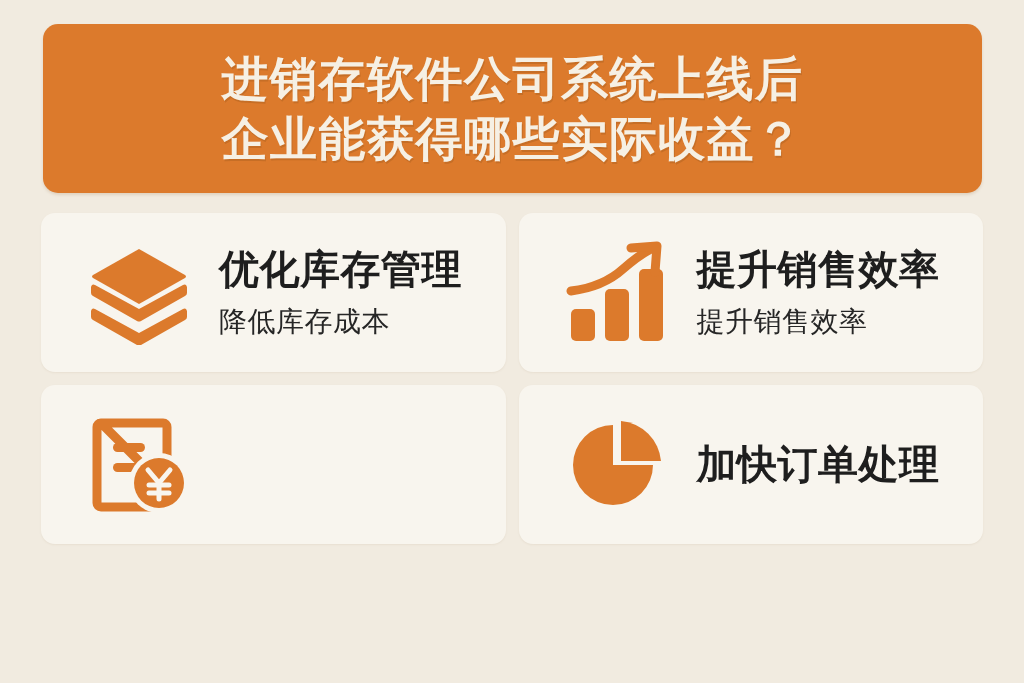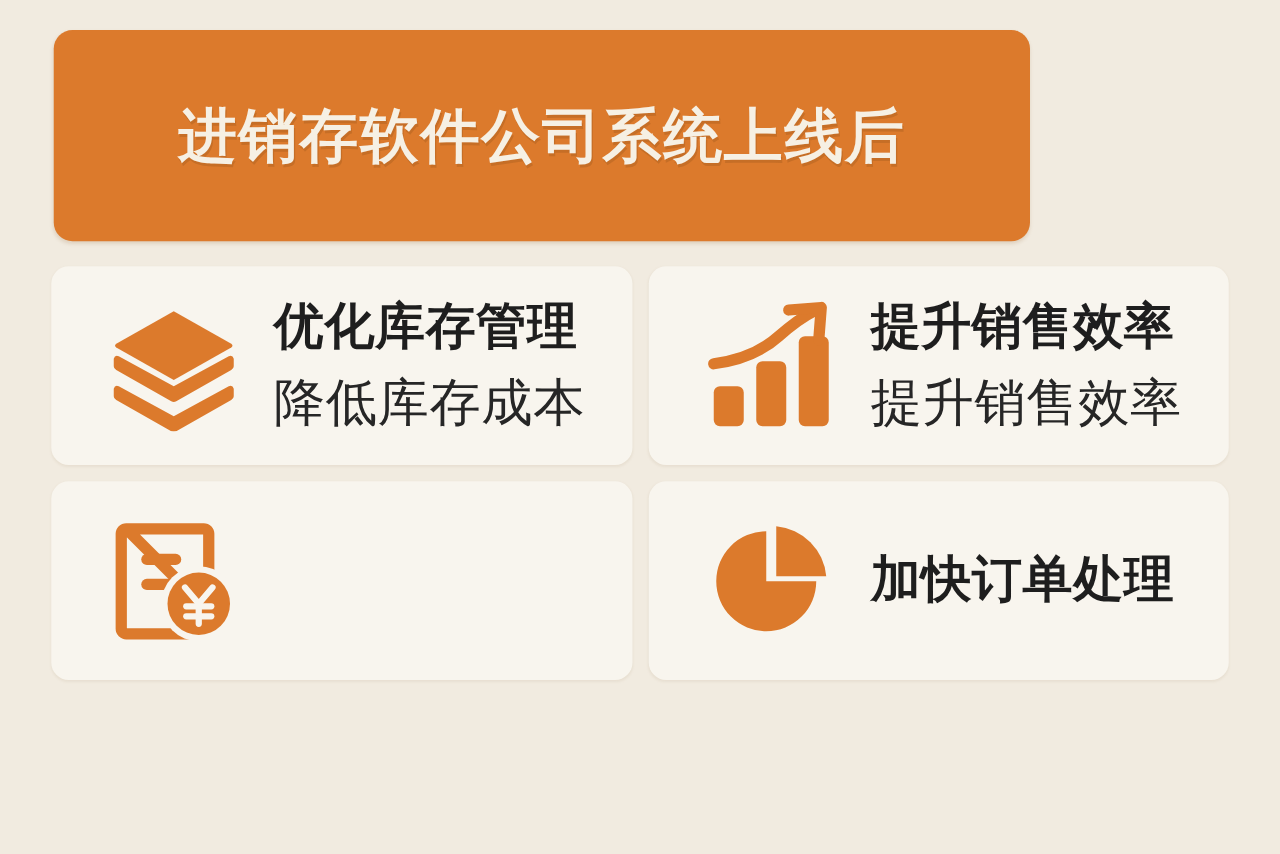--- a/index.html
+++ b/index.html
@@ -19,21 +19,21 @@
     height: 683px;
     box-sizing: border-box;
     background: #F1EBE0;
   }
 
   
   .header-banner {
     position: absolute;
     left: 43px;
     top: 24px;
-    width: 781px;
+    width: 939px;
     height: 169px;
     background: #DC7A2C;
     border-radius: 15px;
     display: flex;
     flex-direction: column;
     align-items: center;
     justify-content: center;
     box-shadow: 0 2px 3px rgba(150,100,50,0.18);
   }
   .header-line {
@@ -90,35 +90,36 @@
   .card-title {
     color: #1E1E1E;
     font-size: 40px;
     font-weight: bold;
     line-height: 1.18;
     letter-spacing: 0.5px;
     white-space: nowrap;
   }
   .card-subtitle {
     color: #262626;
-    font-size: 41px;
+    font-size: 28px;
     font-weight: normal;
     line-height: 1.2;
     letter-spacing: 0.5px;
     white-space: nowrap;
     margin-top: 12px;
   }
 </style>
 </head>
 <body>
 
 <div class="poster">
 
   <div class="header-banner">
     <div class="header-line">进销存软件公司系统上线后</div>
+    <div class="header-line">企业能获得哪些实际收益？</div>
   </div>
 
   <div class="cards-grid">
 
     <div class="card">
       <div class="card-icon">
         <svg width="104" height="104" viewBox="0 0 104 104" aria-hidden="true">
           <g fill="#DC7A2C">
             <path d="M52 8 L98 34 Q100 35.5 98 37 L52 63 Q52 63 52 63 L6 37 Q4 35.5 6 34 Z" rx="4"></path>
             <path d="M8 44 L52 68 L96 44 Q99 42.5 100 46 L100 52 Q100 54 98 55 L54 80 Q52 81 50 80 L6 55 Q4 54 4 52 L4 46 Q5 42.5 8 44 Z"></path>

